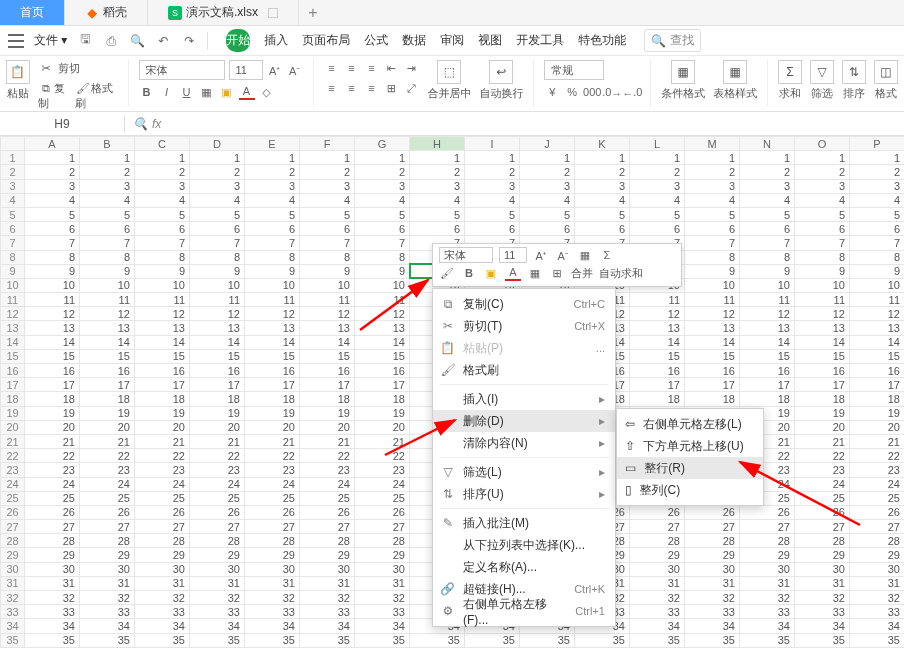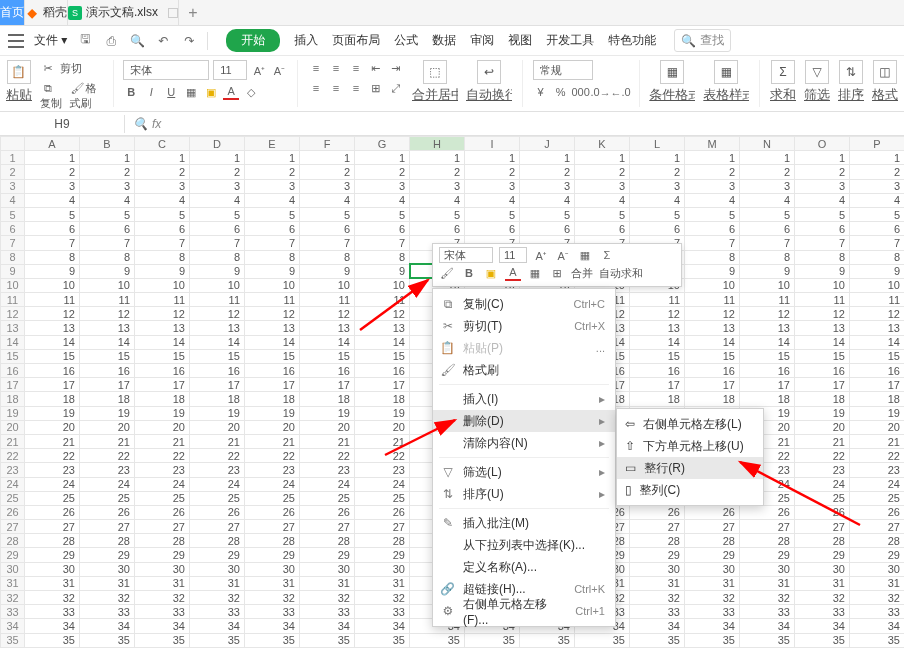--- a/index.html
+++ b/index.html
@@ -8,46 +8,46 @@
     font-size: 12px;
     color: #333;
     background: #fff;
     width: 904px;
     height: 672px;
     overflow: hidden;
     position: relative;
   }
   
   .tabbar { display: flex; height: 26px; background: #f5f5f5; border-bottom: 1px solid #e0e0e0; align-items: stretch; }
-  .tab { display: flex; align-items: center; padding: 0 0; font-size: 12px; border-right: 1px solid #e0e0e0; gap: 4px; cursor: pointer; }
+  .tab { display: flex; align-items: center; padding: 0 20px; font-size: 12px; border-right: 1px solid #e0e0e0; gap: 4px; cursor: pointer; }
   .tab.active { background: #4a9eff; color: #fff; }
   .tab .tab-icon { width: 14px; height: 14px; display: inline-flex; align-items: center; justify-content: center; }
   .tab.doc .tab-icon { background: #0bba66; color: #fff; border-radius: 2px; font-size: 9px; }
   .tab.docshell .tab-icon { color: #ff6a00; font-weight: bold; }
   .tab-close-ind { width: 10px; height: 10px; border: 1px solid #ccc; margin-left: 6px; }
   .tab-new { width: 28px; display: flex; align-items: center; justify-content: center; color: #888; font-size: 16px; }
 
   
   .menubar { display: flex; align-items: center; height: 30px; padding: 0 8px; gap: 10px; border-bottom: 1px solid #e9e9e9; }
   .menubar .hamburger { width: 16px; height: 14px; display: inline-block; border-top: 2px solid #666; border-bottom: 2px solid #666; position: relative; }
   .menubar .hamburger::after { content: ""; position: absolute; top: 4px; left: 0; right: 0; height: 2px; background: #666; }
   .file-drop { font-size: 12px; color: #333; }
   .quick { display: flex; align-items: center; gap: 10px; color: #666; }
   .quick span { width: 16px; height: 16px; display: inline-flex; align-items: center; justify-content: center; }
   .sep { width: 1px; height: 18px; background: #e0e0e0; }
   .menu-items { display: flex; gap: 14px; align-items: center; margin-left: 8px; }
   .menu-items .mi { font-size: 12px; color: #333; cursor: pointer; }
-  .menu-items .mi.start { background: #1fa54b; color: #fff; padding: 3px 15px; border-radius: 10px; }
+  .menu-items .mi.start { background: #1fa54b; color: #fff; padding: 3px 0; border-radius: 10px; }
   .search { margin-left: 4px; display: flex; align-items: center; border: 1px solid #ddd; border-radius: 3px; padding: 2px 6px; gap: 4px; color: #888; }
 
   
   .ribbon { display: flex; align-items: flex-start; height: 56px; padding: 4px 6px; gap: 8px; border-bottom: 1px solid #e0e0e0; }
   .ribbon .group { display: flex; flex-direction: column; align-items: center; color: #555; gap: 2px; }
   .ribbon .group .big { width: 24px; height: 24px; border: 1px solid #ccc; display: flex; align-items: center; justify-content: center; }
-  .ribbon .group .lbl { font-size: 13px; white-space: nowrap; max-width: 46px; overflow: hidden; text-decoration: underline; }
+  .ribbon .group .lbl { font-size: 11px; white-space: nowrap; max-width: 46px; overflow: hidden; }
   .ribbon .twol { display: flex; flex-direction: column; gap: 4px; font-size: 11px; color: #555; }
   .ribbon .twol .row { display: flex; align-items: center; gap: 4px; }
   .ribbon .inlineicons { display: flex; gap: 6px; }
   .ribbon select, .ribbon .selbox { height: 20px; font-size: 11px; border: 1px solid #ccc; background: #fff; }
   .ribbon .selbox { display: inline-flex; align-items: center; padding: 0 6px; }
   .ribbon .vsep { width: 1px; align-self: stretch; background: #eee; margin: 0 2px; }
   .ico { display: inline-flex; width: 16px; height: 16px; align-items: center; justify-content: center; color: #666; }
 
   
   .fxbar { display: flex; align-items: center; height: 24px; border-bottom: 1px solid #e0e0e0; }

